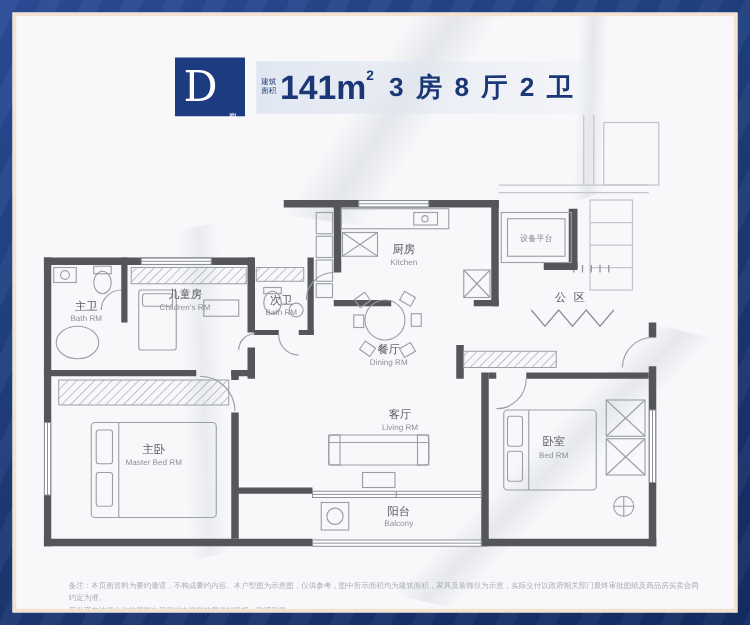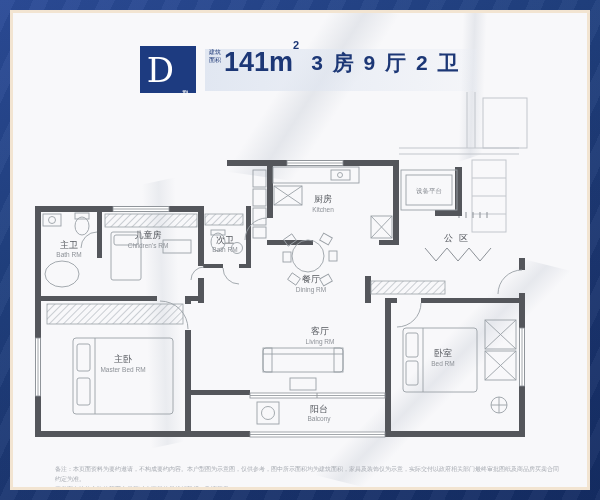--- a/index.html
+++ b/index.html
@@ -22,21 +22,21 @@
     background:linear-gradient(110deg,transparent 46%,rgba(203,208,217,0.42) 50%,transparent 54%);}
   
   .logo{position:absolute;left:127px;top:33px;width:56px;height:47px;background:#1d3b80;
     display:flex;align-items:center;justify-content:center;}
   .logo-letter{font-family:"DejaVu Serif","Liberation Serif",serif;font-size:34px;line-height:1;
     color:#ffffff;margin-right:6px;}
   .logo-sub{writing-mode:vertical-rl;font-size:6px;letter-spacing:1px;color:rgba(255,255,255,0.85);
     align-self:flex-end;margin-bottom:7px;}
   .title-band{position:absolute;left:192px;top:36px;width:272px;height:42px;
     background:linear-gradient(90deg,rgba(221,228,240,0.85),rgba(233,237,245,0.25));
-    display:flex;align-items:flex-start;}
+    display:flex;align-items:center;}
   .area-label{display:flex;flex-direction:column;font-size:6px;line-height:1.25;
     color:#1c3776;margin:0 3px 0 4px;}
   .area-label i{font-style:normal;}
   .area-value{font-size:27px;font-weight:bold;color:#1c3776;line-height:1;}
   .area-sup{font-size:11px;font-weight:bold;color:#1c3776;vertical-align:super;line-height:1;
     position:relative;top:-9px;}
   .layout-text{font-size:21px;font-weight:bold;color:#1c3776;margin-left:12px;letter-spacing:2px;}
   
   .plan{position:absolute;left:22px;top:77px;width:500px;height:355px;}
   text.zh{font-size:9px;fill:#55585e;}
@@ -63,21 +63,21 @@
       <span class="logo-sub">户型</span>
     </div>
 
     <div class="title-band">
       <span class="area-label">
         <i>建筑</i>
         <i>面积</i>
       </span>
       <span class="area-value">141m</span>
       <span class="area-sup">2</span>
-      <span class="layout-text">3 房 9 厅 2 卫</span>
+      <span class="layout-text">3 房 8 厅 2 卫</span>
     </div>
 
     <svg class="plan" viewBox="0 0 500 355">
       <defs>
         <pattern id="hatch" patternUnits="userSpaceOnUse" width="5" height="5" patternTransform="rotate(45)">
           <line x1="0" y1="0" x2="0" y2="5" stroke="#aab0b7" stroke-width="1.2"></line>
         </pattern>
       </defs>
 
       <g stroke="#c2c6cc" fill="none" stroke-width="1">

